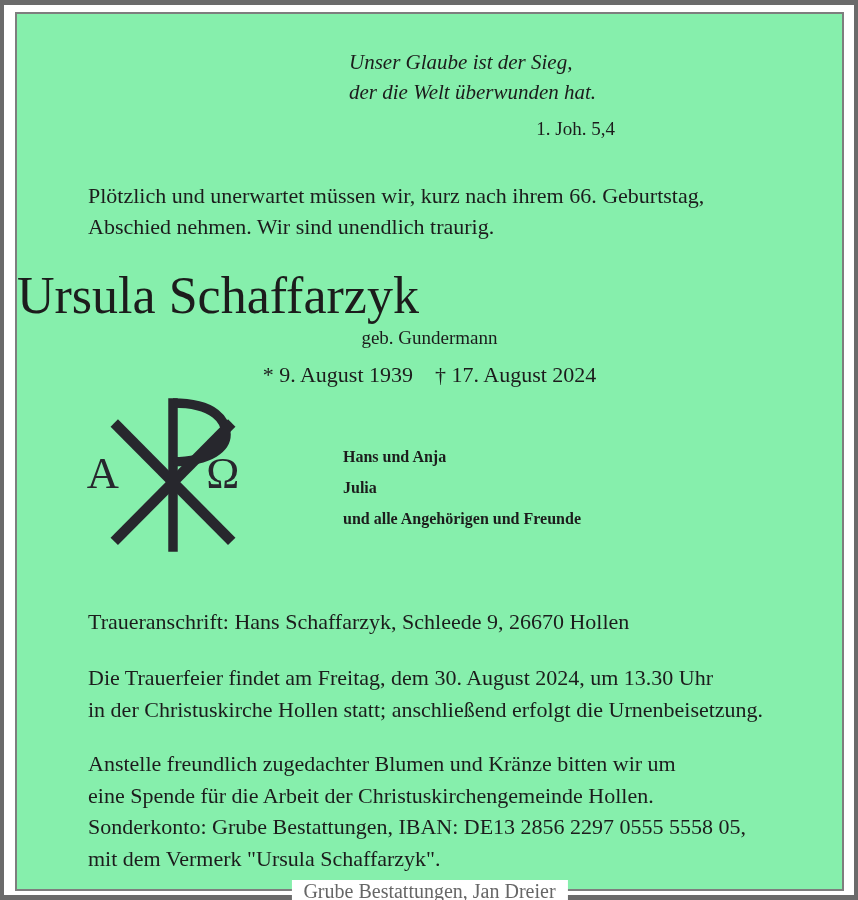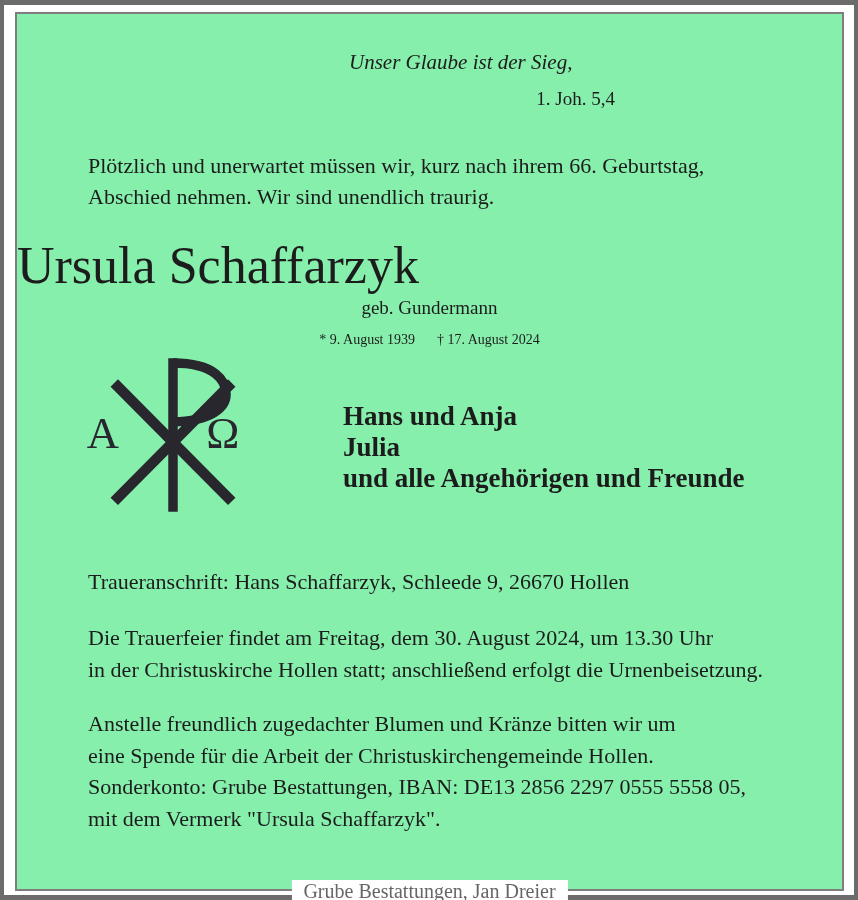--- a/index.html
+++ b/index.html
@@ -47,40 +47,40 @@
     font-weight: normal;
     line-height: 56px;
   }
   .maiden-name {
     text-align: center;
     font-size: 19px;
     margin-top: 3px;
   }
   .dates {
     text-align: center;
-    font-size: 14px;
+    font-size: 22px;
     margin-top: 13px;
   }
   .dates .birth { margin-right: 22px; }
   .symbol-row {
     display: flex;
     align-items: flex-start;
     margin-top: 8px;
   }
   .chi-rho {
     margin-left: 66px;
     width: 180px;
     height: 162px;
     flex: 0 0 auto;
   }
   .mourners {
     margin-left: 80px;
     padding-top: 45px;
     font-weight: bold;
-    font-size: 27px;
+    font-size: 16px;
     line-height: 31px;
   }
   .address {
     margin: 51px 0 0 71px;
     font-size: 22px;
   }
   .service {
     margin: 27px 0 0 71px;
     font-size: 22px;
     line-height: 31.5px;
@@ -103,20 +103,21 @@
   }
 </style>
 </head>
 <body>
 
 <div class="page">
   <div class="frame">
 
     <div class="quote">
       <div>Unser Glaube ist der Sieg,</div>
+      <div>der die Welt überwunden hat.</div>
       <div class="quote-attribution">1. Joh. 5,4</div>
     </div>
 
     <div class="intro">
       <div>Plötzlich und unerwartet müssen wir, kurz nach ihrem 66. Geburtstag,</div>
       <div>Abschied nehmen. Wir sind unendlich traurig.</div>
     </div>
 
     <h1 class="deceased-name">Ursula Schaffarzyk</h1>
     <div class="maiden-name">geb. Gundermann</div>

